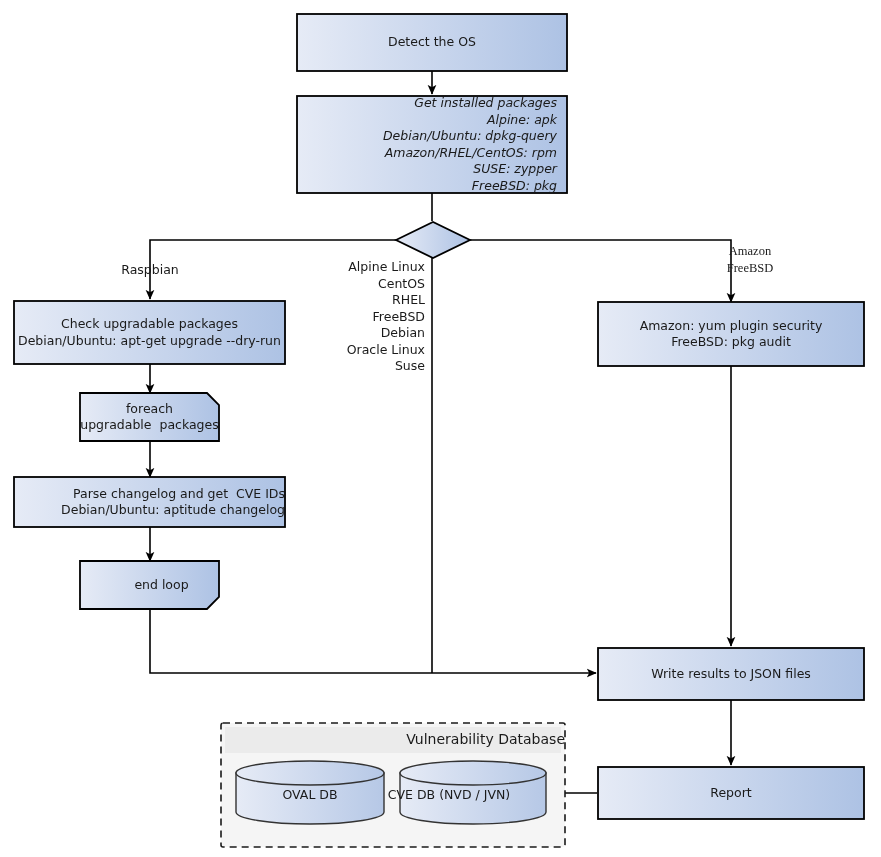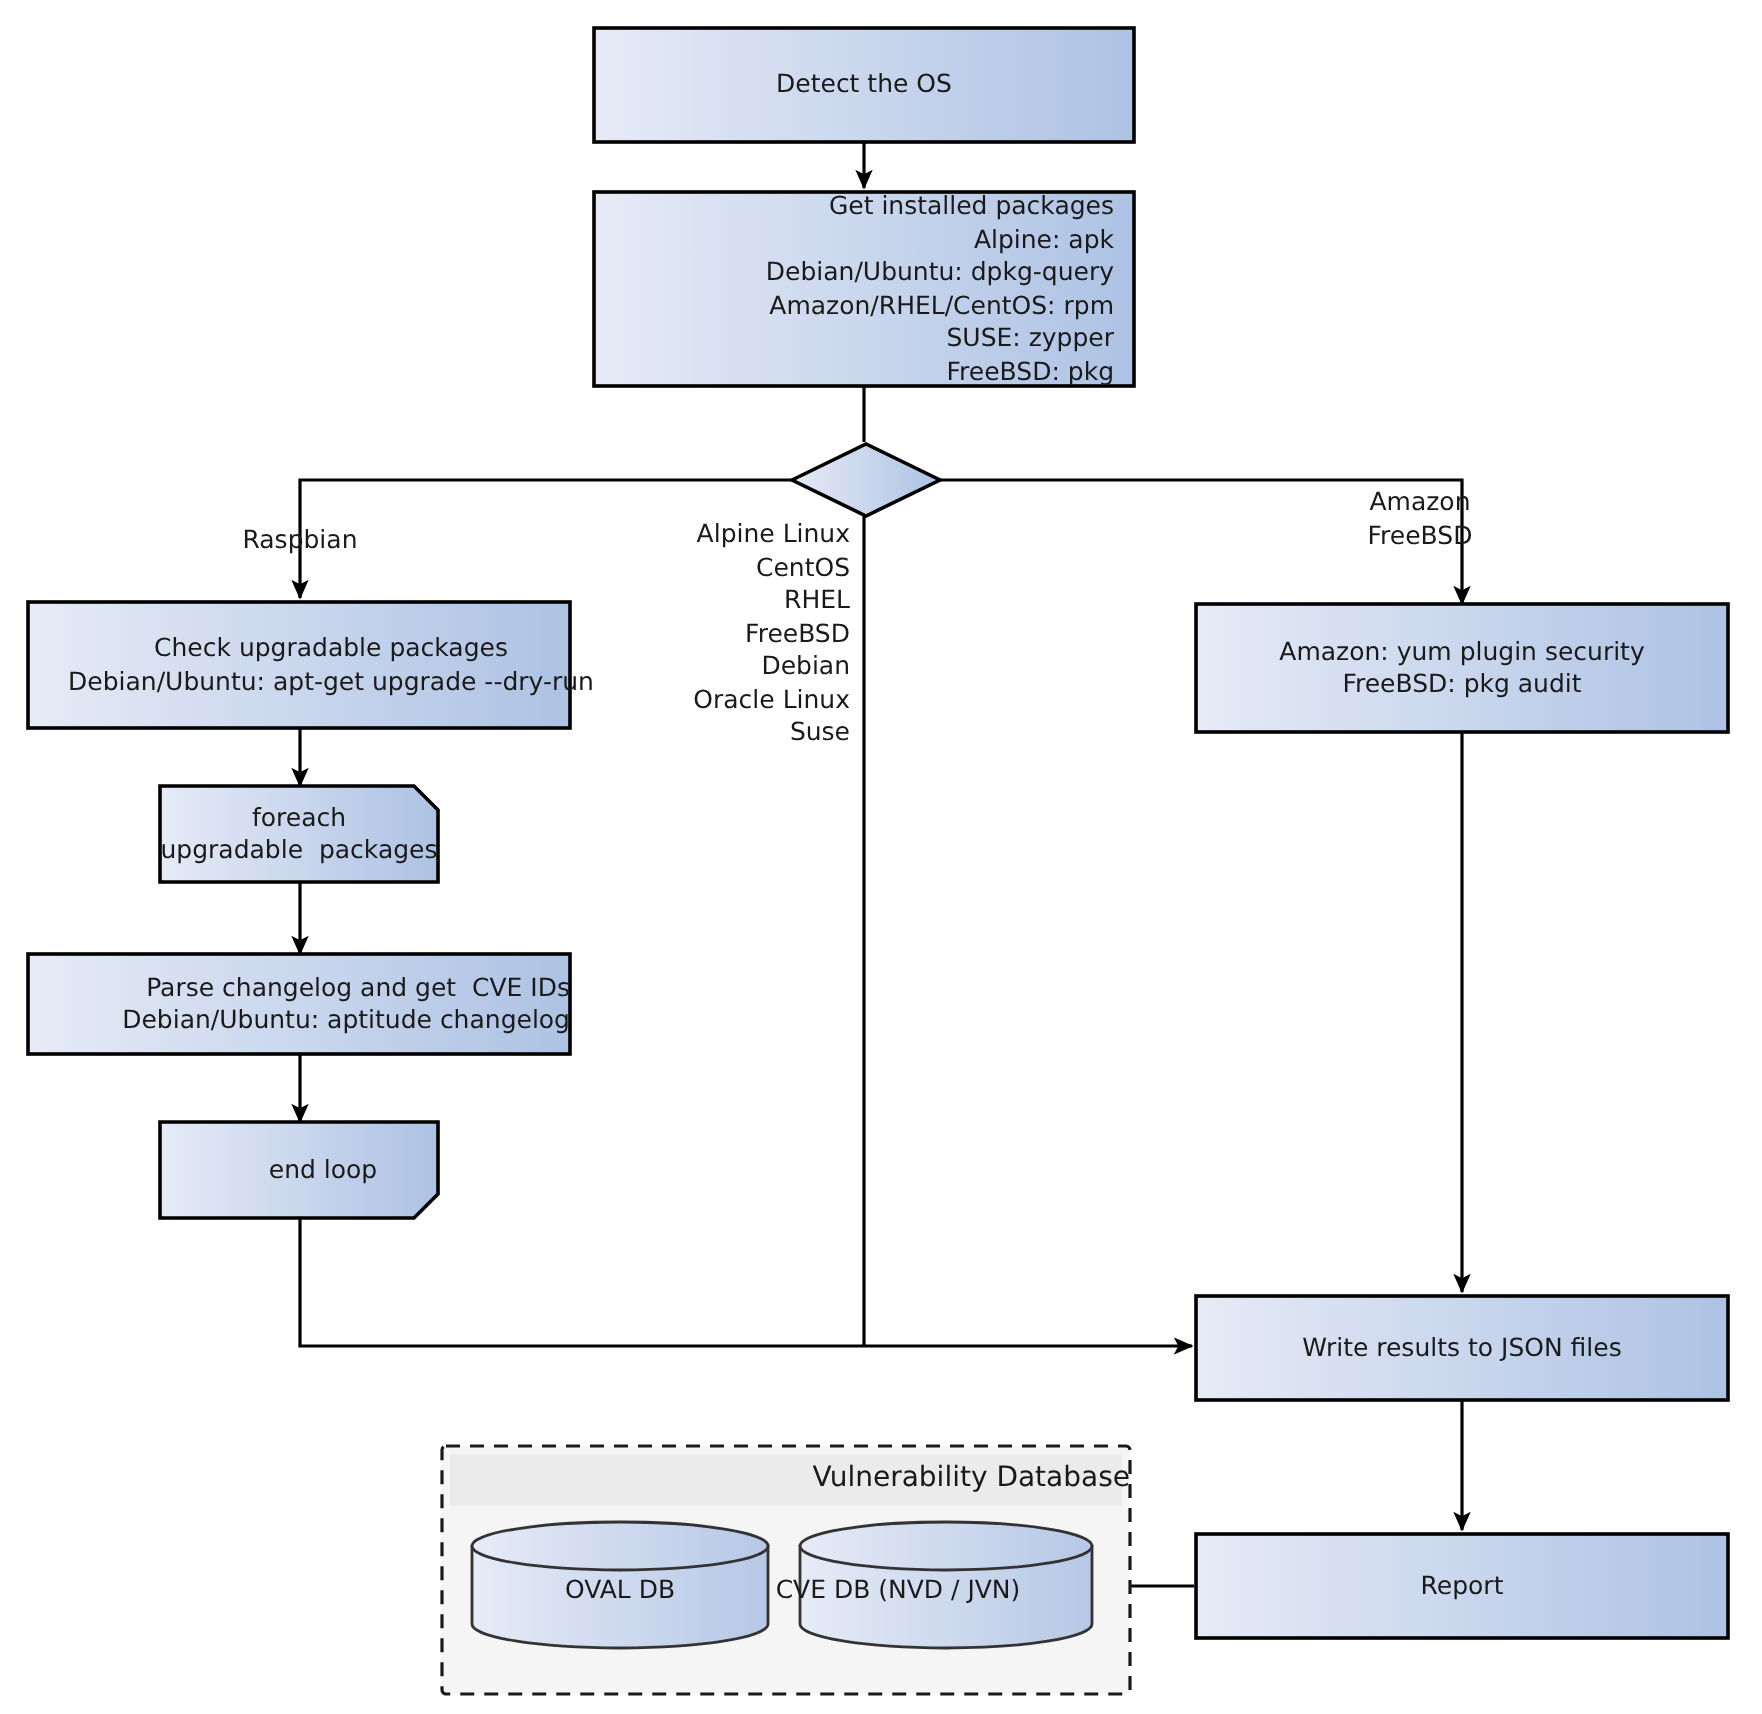--- a/index.html
+++ b/index.html
@@ -133,30 +133,30 @@
 
     <rect x="598" y="302" width="266" height="64" fill="url(#nodeGrad)" stroke="#000000" stroke-width="1.8"></rect>
 
     <rect x="598" y="648" width="266" height="52" fill="url(#nodeGrad)" stroke="#000000" stroke-width="1.8"></rect>
 
     <rect x="598" y="767" width="266" height="52" fill="url(#nodeGrad)" stroke="#000000" stroke-width="1.8"></rect>
   </svg>
 
   <div class="node-text ctr" style="left:297px; top:14px; width:270px; height:57px;">Detect the OS</div>
 
-  <div class="node-text rgt" style="left:297px; top:96px; width:260px; height:97px; flex-direction:column; align-items:flex-end; justify-content:center;">
+  <div class="node-text rgt" style="left:297px; top:96px; width:260px; height:97px; flex-direction:column; align-items:flex-end; justify-content:center;font-style:italic;">
     <span>Get installed packages</span>
     <span>Alpine: apk</span>
     <span>Debian/Ubuntu: dpkg-query</span>
     <span>Amazon/RHEL/CentOS: rpm</span>
     <span>SUSE: zypper</span>
     <span>FreeBSD: pkg</span>
   </div>
 
-  <div class="node-text ctr" style="left:14px; top:301px; width:271px; height:63px; flex-direction:column; justify-content:center;margin-left:16px;">
+  <div class="node-text ctr" style="left:14px; top:301px; width:271px; height:63px; flex-direction:column; justify-content:center;">
     <span>Check upgradable packages</span>
     <span>Debian/Ubuntu: apt-get upgrade --dry-run</span>
   </div>
 
   <div class="node-text ctr" style="left:80px; top:393px; width:139px; height:48px; flex-direction:column; ">
     <span>foreach</span>
     <span>upgradable  packages</span>
   </div>
 
   <div class="node-text ctr" style="left:14px; top:477px; width:271px; height:50px; flex-direction:column; justify-content:center;align-items:flex-end;">
@@ -178,15 +178,15 @@
   <div class="node-text ctr" style="left:236px; top:778px; width:148px; height:34px;">OVAL DB</div>
 
   <div class="node-text ctr" style="left:380px; top:778px; width:138px; height:34px;">CVE DB (NVD / JVN)</div>
 
   <div class="group-title" style="left:225px; top:730px; width:340px;">Vulnerability Database</div>
 
   <div class="edge-label el-ctr" style="left:150px; top:262px; width:110px; margin-left:-55px;">Raspbian</div>
 
   <div class="edge-label el-rgt" style="left:307px; top:259px; width:118px;"><div>Alpine Linux</div><div>CentOS</div><div>RHEL</div><div>FreeBSD</div><div>Debian</div><div>Oracle Linux</div><div>Suse</div></div>
 
-  <div class="edge-label el-ctr" style="left:710px; top:243px; width:160px; margin-left:-80px;"><div>Amazon</div><div>FreeBSD</div></div>
+  <div class="edge-label el-ctr" style="left:750px; top:243px; width:160px; margin-left:-80px;font-family:Liberation Serif, serif;"><div>Amazon</div><div>FreeBSD</div></div>
 
 </div>
 
 </body></html>

